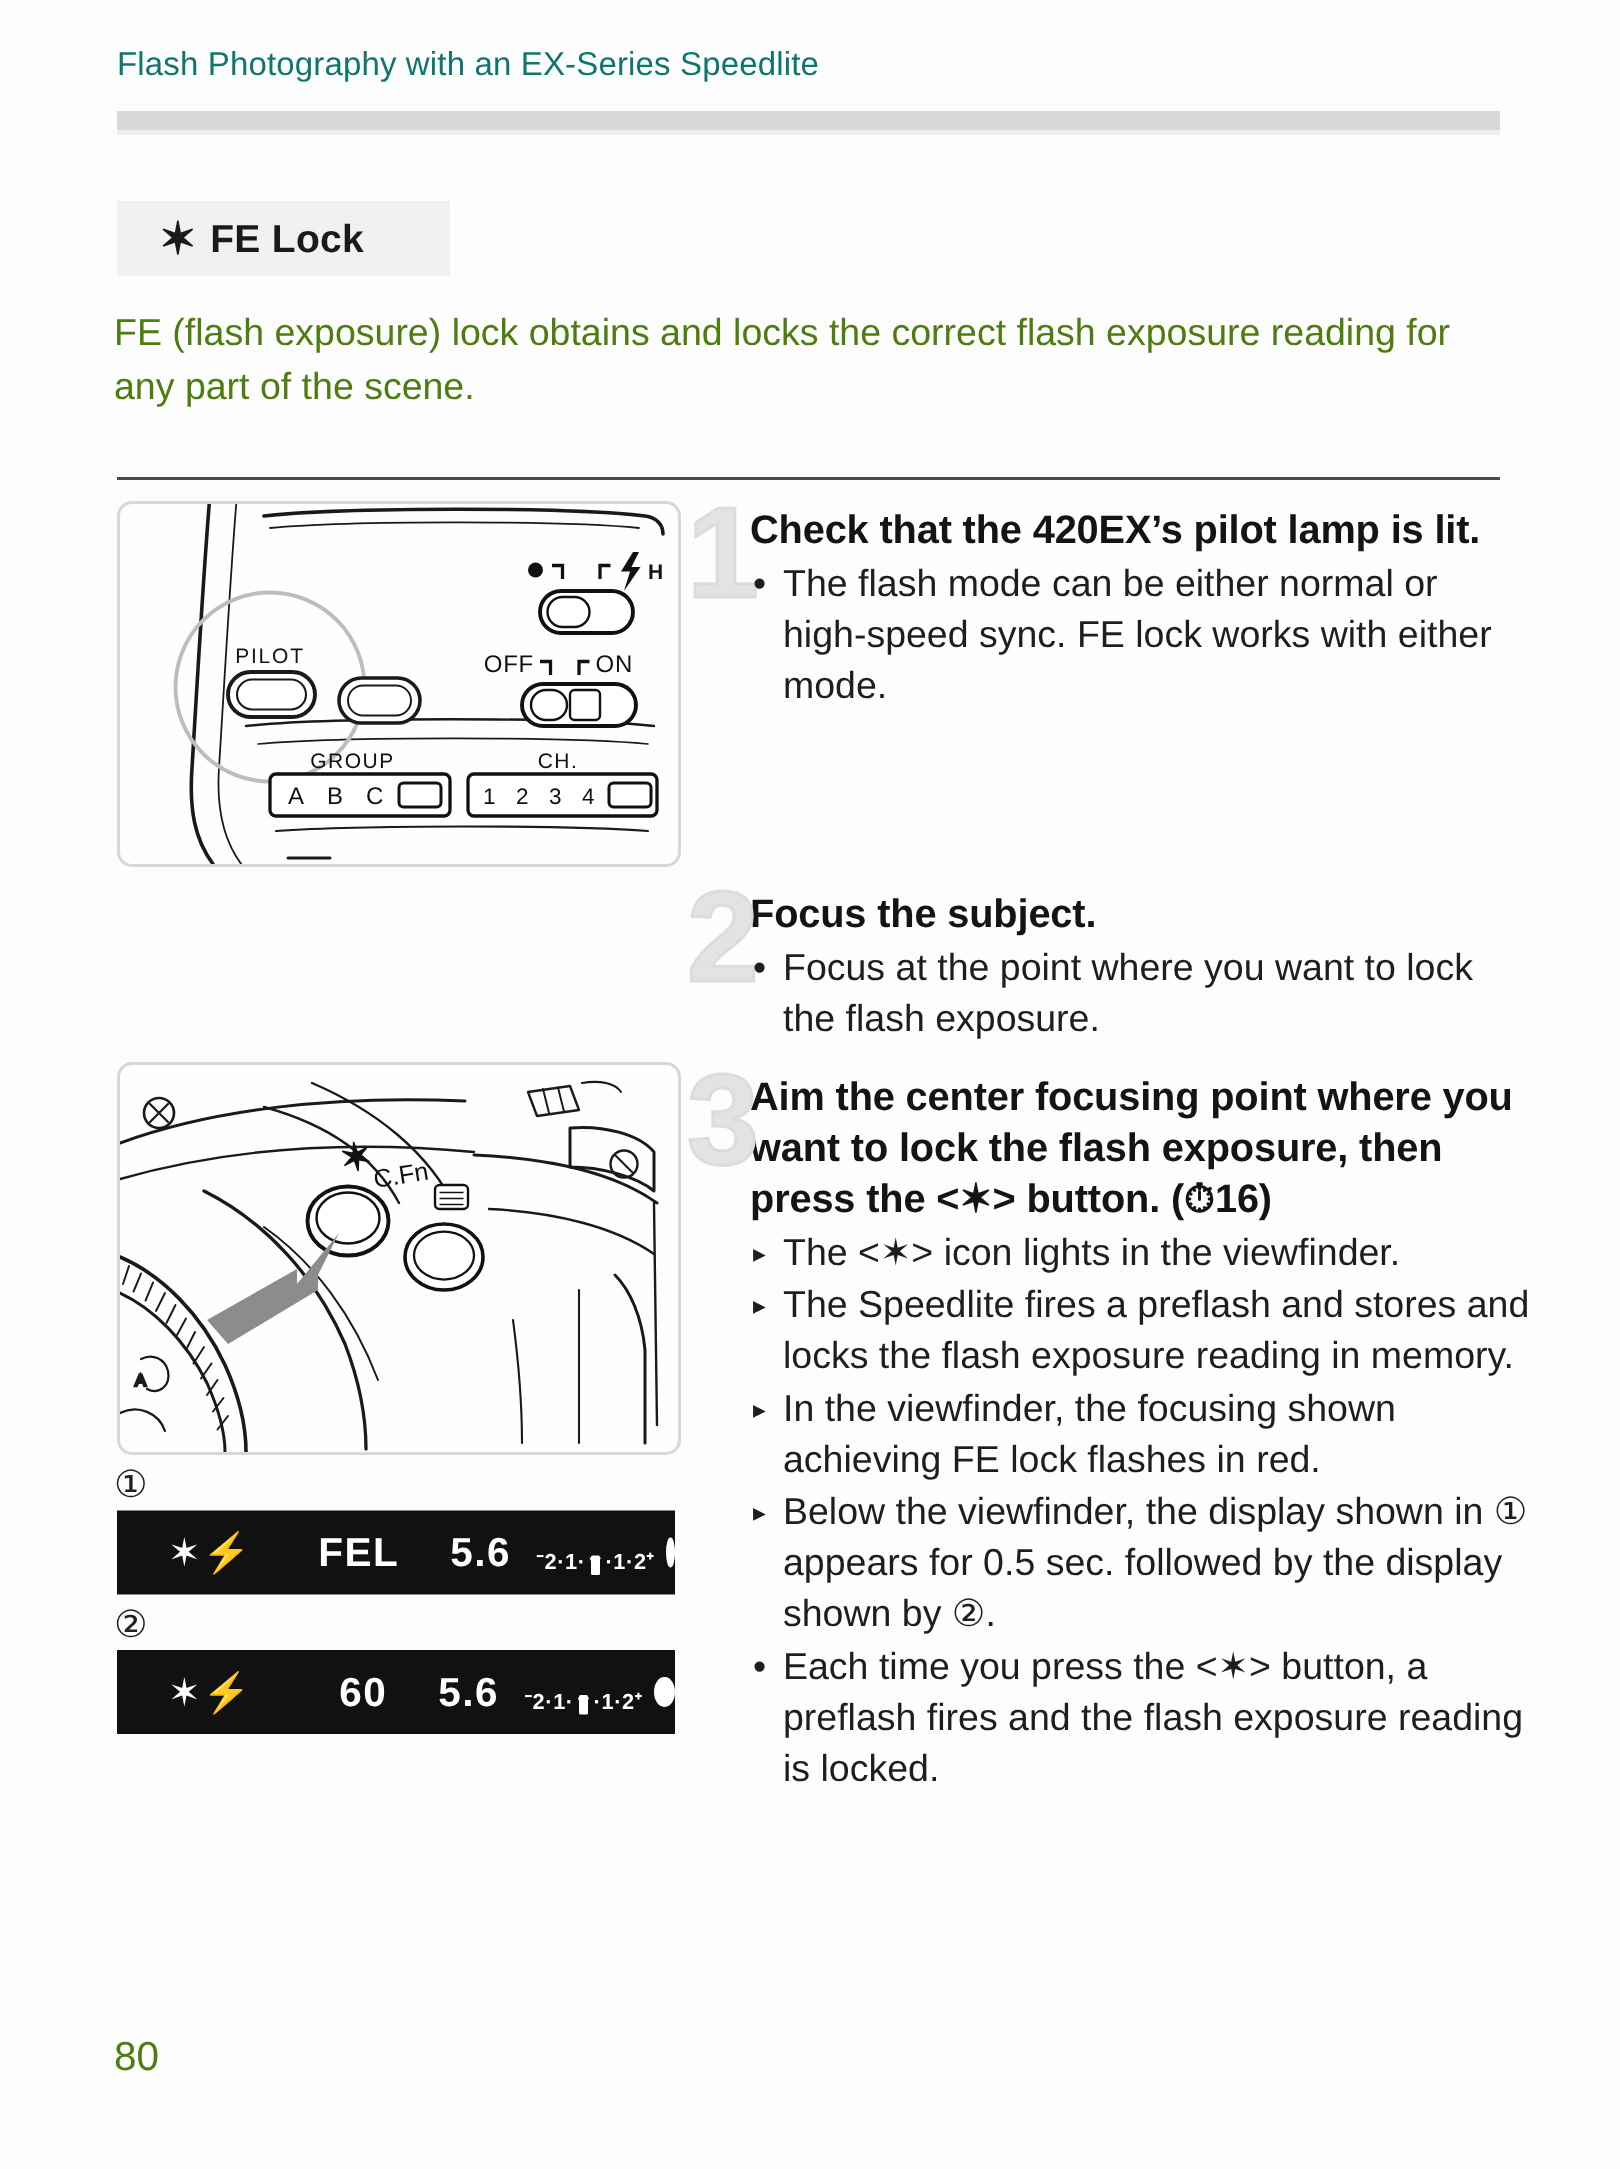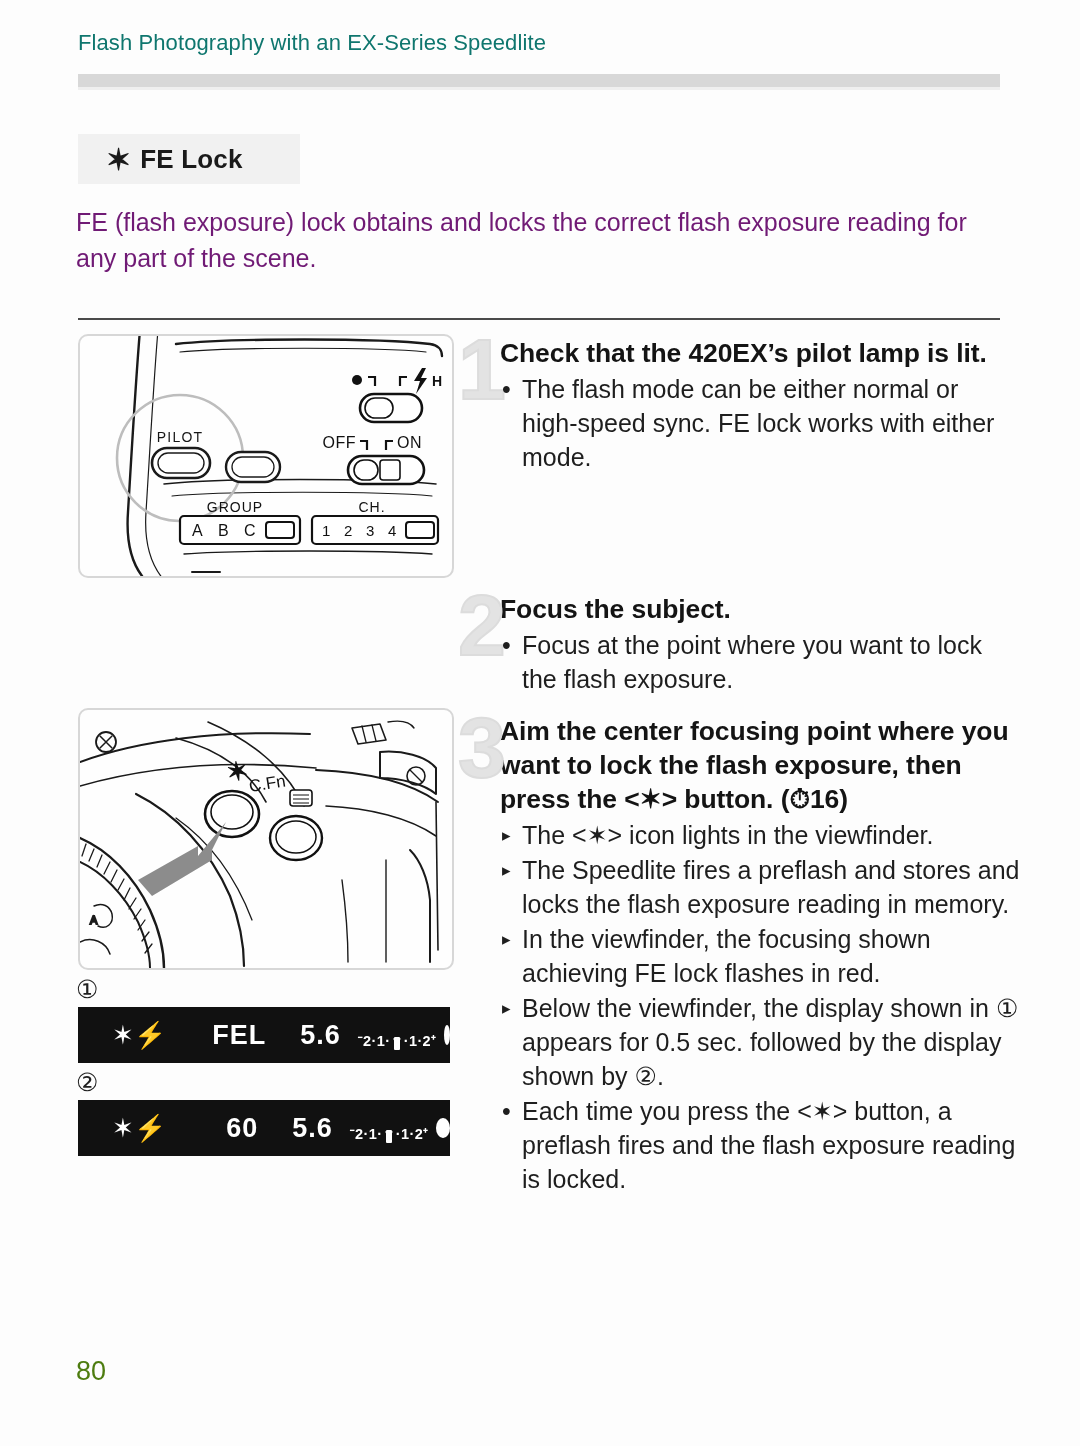--- a/index.html
+++ b/index.html
@@ -75,21 +75,21 @@
   }
 
   
   .intro {
     position: absolute;
     left: 76px;
     top: 204px;
     width: 900px;
     font-size: 25px;
     line-height: 36px;
-    color: #701a75;
+    color: #4d7c0f;
   }
   .intro .bullet-line {
     display: block;
   }
 
   .divider {
     position: absolute;
     left: 78px;
     top: 318px;
     width: 922px;

